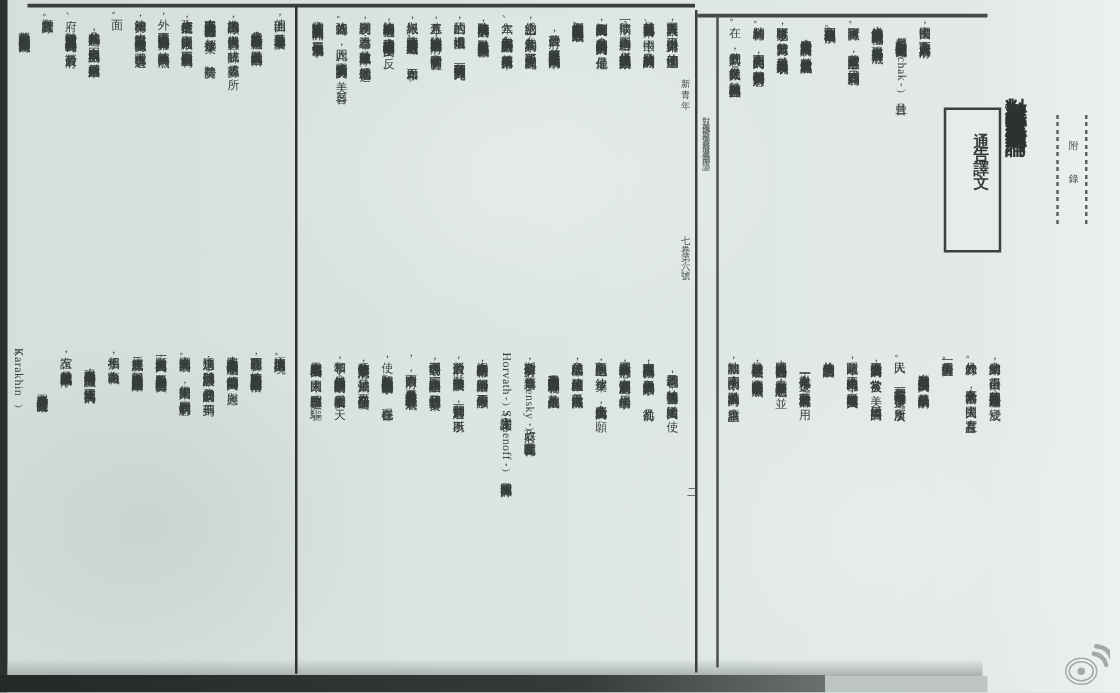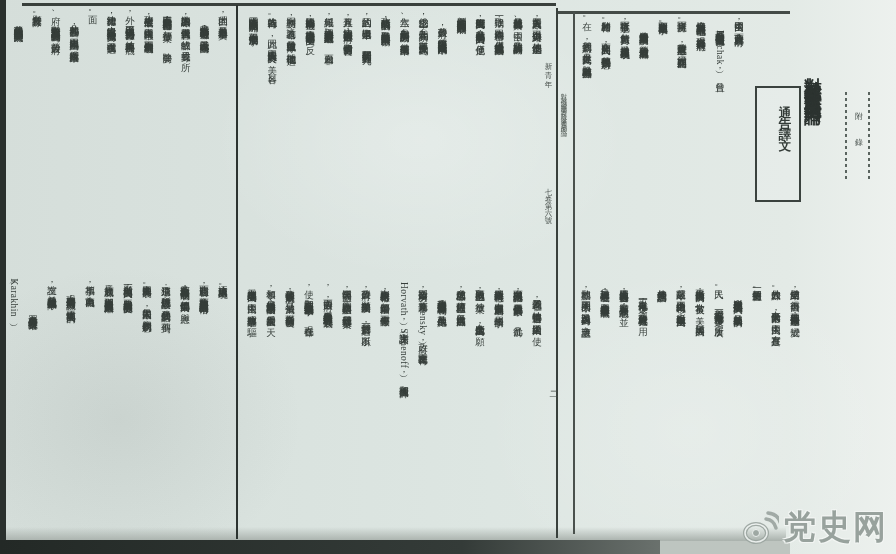--- a/index.html
+++ b/index.html
@@ -169,14 +169,13 @@
   </div>
 
 <div class="watermark">
   <svg class="wm-logo" width="40" height="36" viewBox="0 0 40 36">
     <ellipse cx="17" cy="23" rx="11" ry="9" fill="none" stroke="#9aa49f" stroke-width="4"></ellipse>
     <ellipse cx="17" cy="23" rx="11" ry="9" fill="none" stroke="#eef2f0" stroke-width="1.5"></ellipse>
     <circle cx="17" cy="23" r="3.5" fill="#9aa49f" stroke="#eef2f0" stroke-width="1"></circle>
     <path d="M27 9 q8 1 10 9" fill="none" stroke="#9aa49f" stroke-width="3.5" stroke-linecap="round"></path>
     <path d="M29 3 q11 1 13 12" fill="none" stroke="#9aa49f" stroke-width="3.5" stroke-linecap="round"></path>
   </svg>
-  <span class="wm-text">党史网</span>
 </div>
 
 </body></html>

